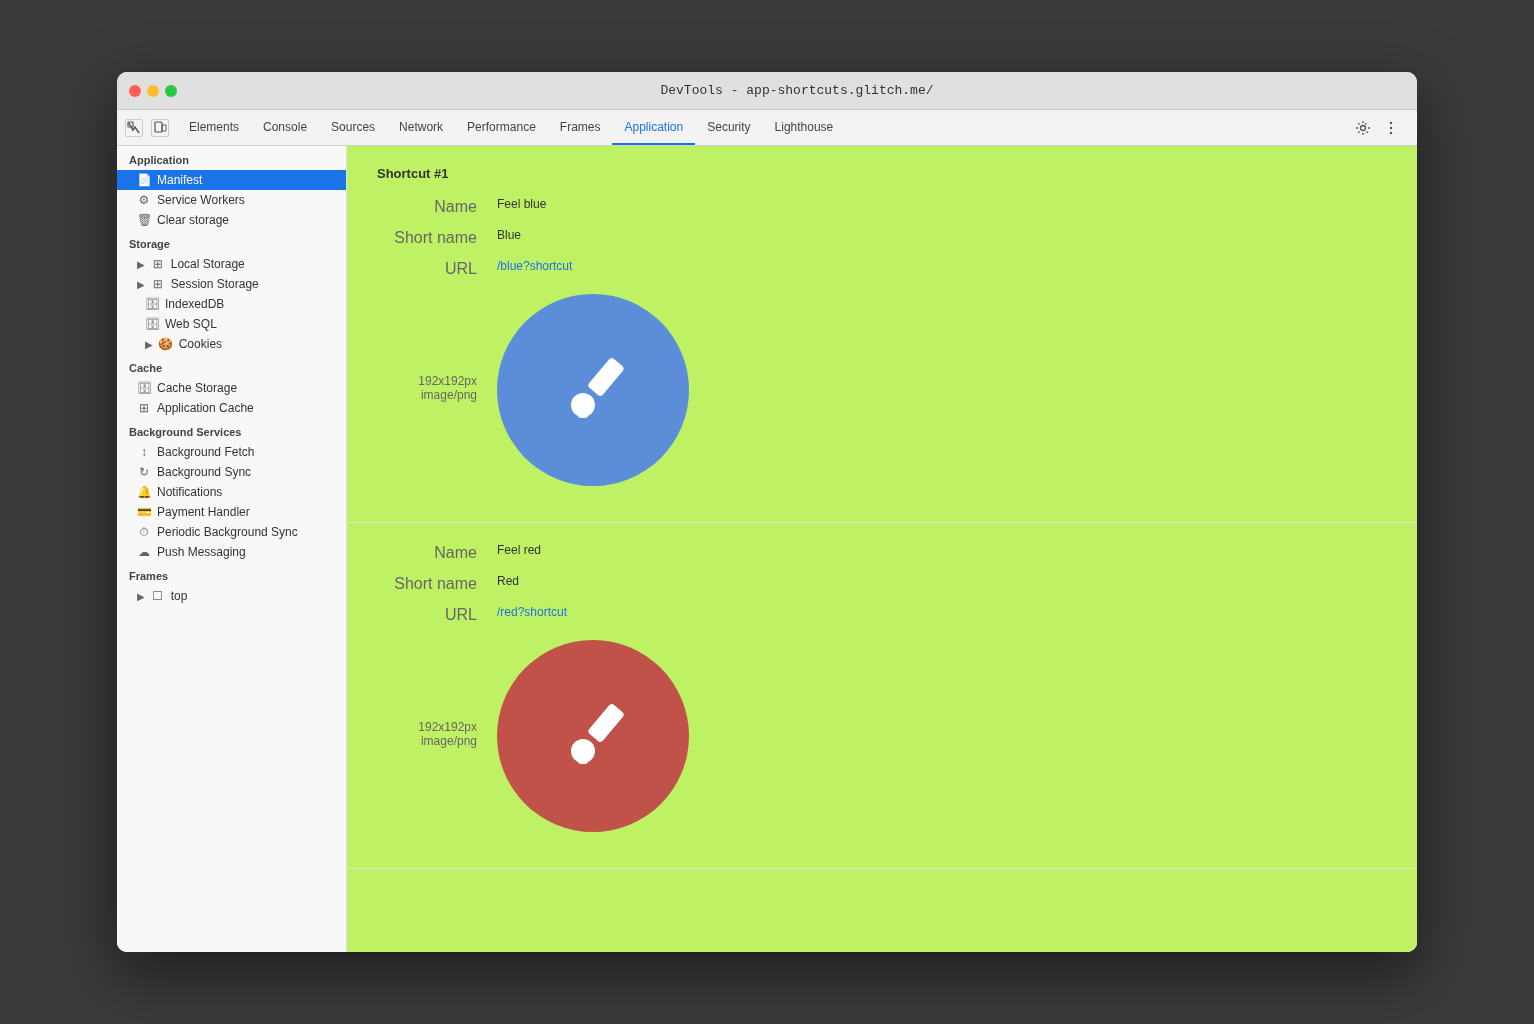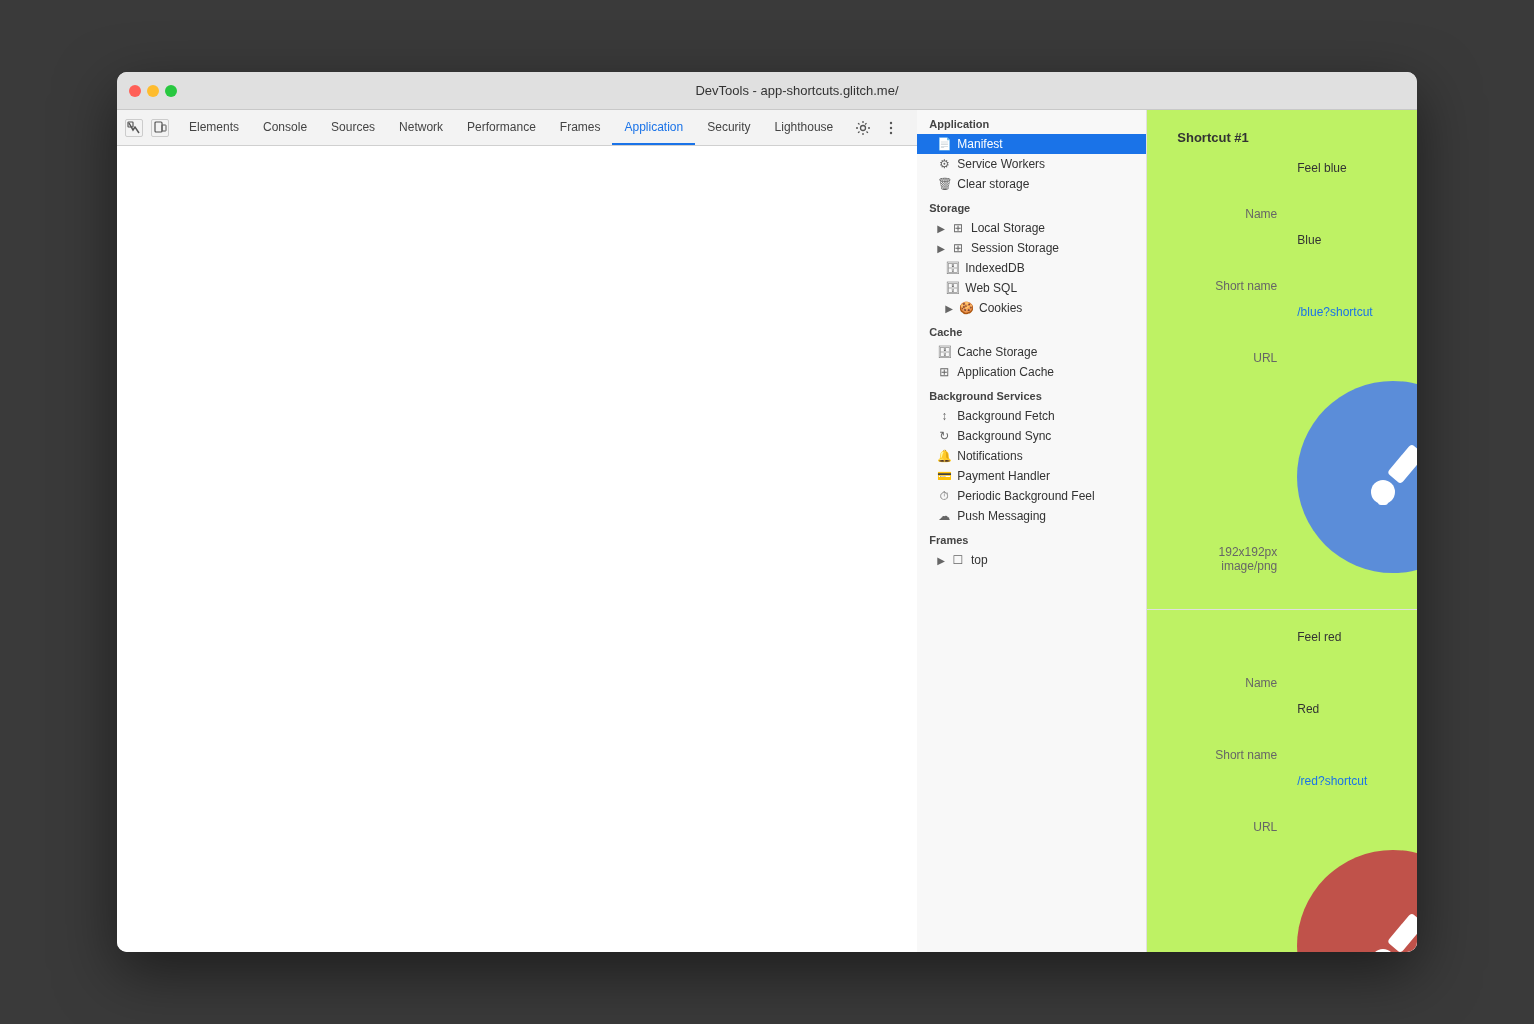--- a/index.html
+++ b/index.html
@@ -22,20 +22,21 @@
       flex-direction: column;
     }
     .titlebar {
       background: #e0e0e0;
       height: 38px;
       display: flex;
       align-items: center;
       padding: 0 12px;
       border-bottom: 1px solid #c8c8c8;
       flex-shrink: 0;
+      font-family: Liberation Mono, monospace;
     }
     .traffic-lights {
       display: flex;
       gap: 6px;
       margin-right: 12px;
     }
     .traffic-light {
       width: 12px;
       height: 12px;
       border-radius: 50%;
@@ -44,21 +45,21 @@
     .tl-yellow { background: #febc2e; }
     .tl-green { background: #28c840; }
     .title-text {
       flex: 1;
       text-align: center;
       font-size: 13px;
       color: #333;
     }
     .devtools-body {
       display: flex;
-      flex-direction: row;
+      flex-direction: column;
       flex: 1;
       background: #fff;
       overflow: hidden;
     }
     .top-tabs {
       background: #f3f3f3;
       border-bottom: 1px solid #d0d0d0;
       display: flex;
       align-items: stretch;
       padding: 0 8px;
@@ -183,39 +184,38 @@
       margin-bottom: 16px;
     }
     .shortcut-field {
       display: flex;
       align-items: flex-start;
       margin-bottom: 12px;
     }
     .field-label {
       width: 120px;
       text-align: right;
-      font-size: 12px;
+      font-size: 16px;
       color: #666;
       padding-right: 20px;
       padding-top: 1px;
       flex-shrink: 0;
-      margin-top: 45px;
     }
     .field-value {
       font-size: 12px;
       color: #333;
     }
     .field-value.link {
       color: #1a73e8;
       cursor: pointer;
       text-decoration: none;
     }
     .image-field {
       display: flex;
-      align-items: flex-end;
+      align-items: center;
       margin-bottom: 16px;
     }
     .image-label {
       width: 120px;
       text-align: right;
       font-size: 12px;
       color: #666;
       padding-right: 20px;
       flex-shrink: 0;
     }
@@ -366,21 +366,21 @@
         <div class="sidebar-item">
           <span class="sidebar-icon">🔔</span>
           <span>Notifications</span>
         </div>
         <div class="sidebar-item">
           <span class="sidebar-icon">💳</span>
           <span>Payment Handler</span>
         </div>
         <div class="sidebar-item">
           <span class="sidebar-icon">⏱</span>
-          <span>Periodic Background Feel</span>
+          <span>Periodic Background Sync</span>
         </div>
         <div class="sidebar-item">
           <span class="sidebar-icon">☁</span>
           <span>Push Messaging</span>
         </div>
 
         <div class="sidebar-section-header">Frames</div>
 
         <div class="sidebar-item">
           <span class="sidebar-arrow">▶</span>

